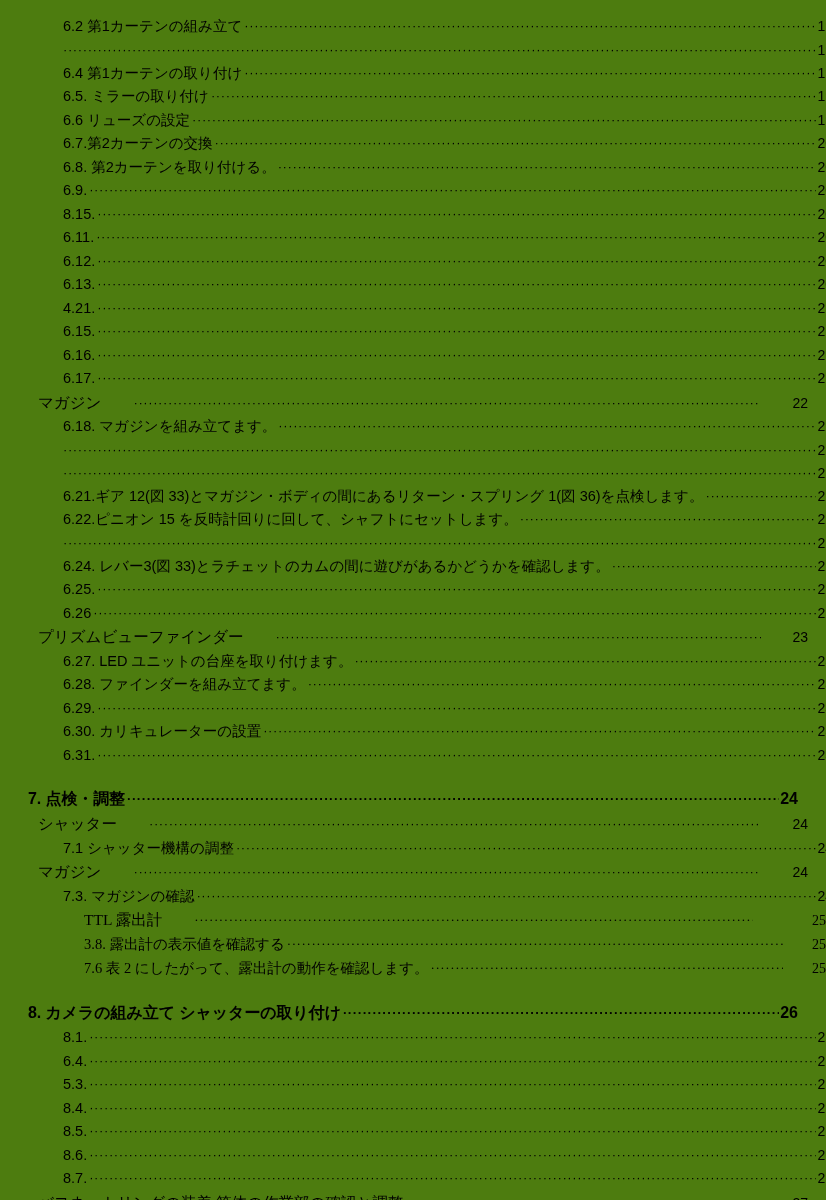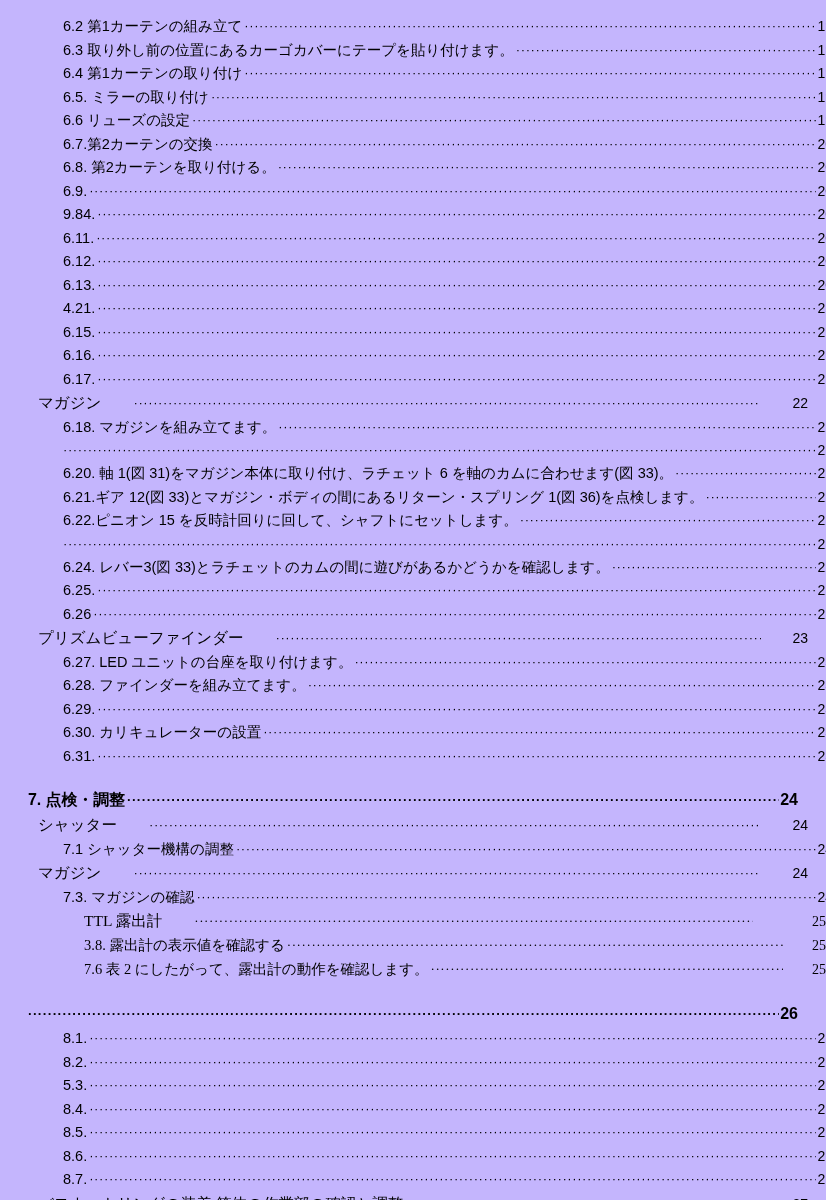--- a/index.html
+++ b/index.html
@@ -13,21 +13,21 @@
     height: 1200px;
     font-family: "Liberation Sans", "DejaVu Sans", sans-serif;
     color: #000000;
     overflow: hidden;
   }
 
   #toc-page {
     position: relative;
     width: 826px;
     height: 1200px;
-    background: #c4b5fd;
+    background: #4d7c0f;
     padding: 0;
     box-sizing: border-box;
   }
 
   #toc-list {
     position: absolute;
     left: 28px;
     top: 14px;
     width: 770px;
   }
@@ -108,21 +108,20 @@
 <body>
 
 <div id="toc-page">
   <div id="toc-list">
       <div class="toc-entry lvl3">
         <span class="entry-text">6.2 第1カーテンの組み立て</span>
         <span class="leader">················································································································································································································································································································································································································</span>
         <span class="page-num">19</span>
       </div>
       <div class="toc-entry lvl3">
-        <span class="entry-text">6.3 取り外し前の位置にあるカーゴカバーにテープを貼り付けます。</span>
         <span class="leader">················································································································································································································································································································································································································</span>
         <span class="page-num">19</span>
       </div>
       <div class="toc-entry lvl3">
         <span class="entry-text">6.4 第1カーテンの取り付け</span>
         <span class="leader">················································································································································································································································································································································································································</span>
         <span class="page-num">19</span>
       </div>
       <div class="toc-entry lvl3">
         <span class="entry-text">6.5. ミラーの取り付け</span>
@@ -143,21 +142,21 @@
         <span class="entry-text">6.8. 第2カーテンを取り付ける。</span>
         <span class="leader">················································································································································································································································································································································································································</span>
         <span class="page-num">20</span>
       </div>
       <div class="toc-entry lvl3">
         <span class="entry-text">6.9.</span>
         <span class="leader">················································································································································································································································································································································································································</span>
         <span class="page-num">20</span>
       </div>
       <div class="toc-entry lvl3">
-        <span class="entry-text">9.84.</span>
+        <span class="entry-text">8.15.</span>
         <span class="leader">················································································································································································································································································································································································································</span>
         <span class="page-num">20</span>
       </div>
       <div class="toc-entry lvl3">
         <span class="entry-text">6.11.</span>
         <span class="leader">················································································································································································································································································································································································································</span>
         <span class="page-num">20</span>
       </div>
       <div class="toc-entry lvl3">
         <span class="entry-text">6.12.</span>
@@ -197,21 +196,20 @@
       <div class="toc-entry lvl3">
         <span class="entry-text">6.18. マガジンを組み立てます。</span>
         <span class="leader">················································································································································································································································································································································································································</span>
         <span class="page-num">22</span>
       </div>
       <div class="toc-entry lvl3">
         <span class="leader">················································································································································································································································································································································································································</span>
         <span class="page-num">22</span>
       </div>
       <div class="toc-entry lvl3">
-        <span class="entry-text">6.20. 軸 1(図 31)をマガジン本体に取り付け、ラチェット 6 を軸のカムに合わせます(図 33)。</span>
         <span class="leader">················································································································································································································································································································································································································</span>
         <span class="page-num">22</span>
       </div>
       <div class="toc-entry lvl3">
         <span class="entry-text">6.21.ギア 12(図 33)とマガジン・ボディの間にあるリターン・スプリング 1(図 36)を点検します。</span>
         <span class="leader">················································································································································································································································································································································································································</span>
         <span class="page-num">22</span>
       </div>
       <div class="toc-entry lvl3">
         <span class="entry-text">6.22.ピニオン 15 を反時計回りに回して、シャフトにセットします。</span>
@@ -301,30 +299,31 @@
         <span class="entry-text">3.8. 露出計の表示値を確認する</span>
         <span class="leader">················································································································································································································································································································································································································</span>
         <span class="page-num">25</span>
       </div>
       <div class="toc-entry lvl3 serif">
         <span class="entry-text">7.6 表 2 にしたがって、露出計の動作を確認します。</span>
         <span class="leader">················································································································································································································································································································································································································</span>
         <span class="page-num">25</span>
       </div>
       <div class="toc-entry lvl1 gap-before">
+        <span class="entry-text">8. カメラの組み立て シャッターの取り付け</span>
         <span class="leader">················································································································································································································································································································································································································</span>
         <span class="page-num">26</span>
       </div>
       <div class="toc-entry lvl3">
         <span class="entry-text">8.1.</span>
         <span class="leader">················································································································································································································································································································································································································</span>
         <span class="page-num">26</span>
       </div>
       <div class="toc-entry lvl3">
-        <span class="entry-text">8.2.</span>
+        <span class="entry-text">6.4.</span>
         <span class="leader">················································································································································································································································································································································································································</span>
         <span class="page-num">26</span>
       </div>
       <div class="toc-entry lvl3">
         <span class="entry-text">5.3.</span>
         <span class="leader">················································································································································································································································································································································································································</span>
         <span class="page-num">26</span>
       </div>
       <div class="toc-entry lvl3">
         <span class="entry-text">8.4.</span>

